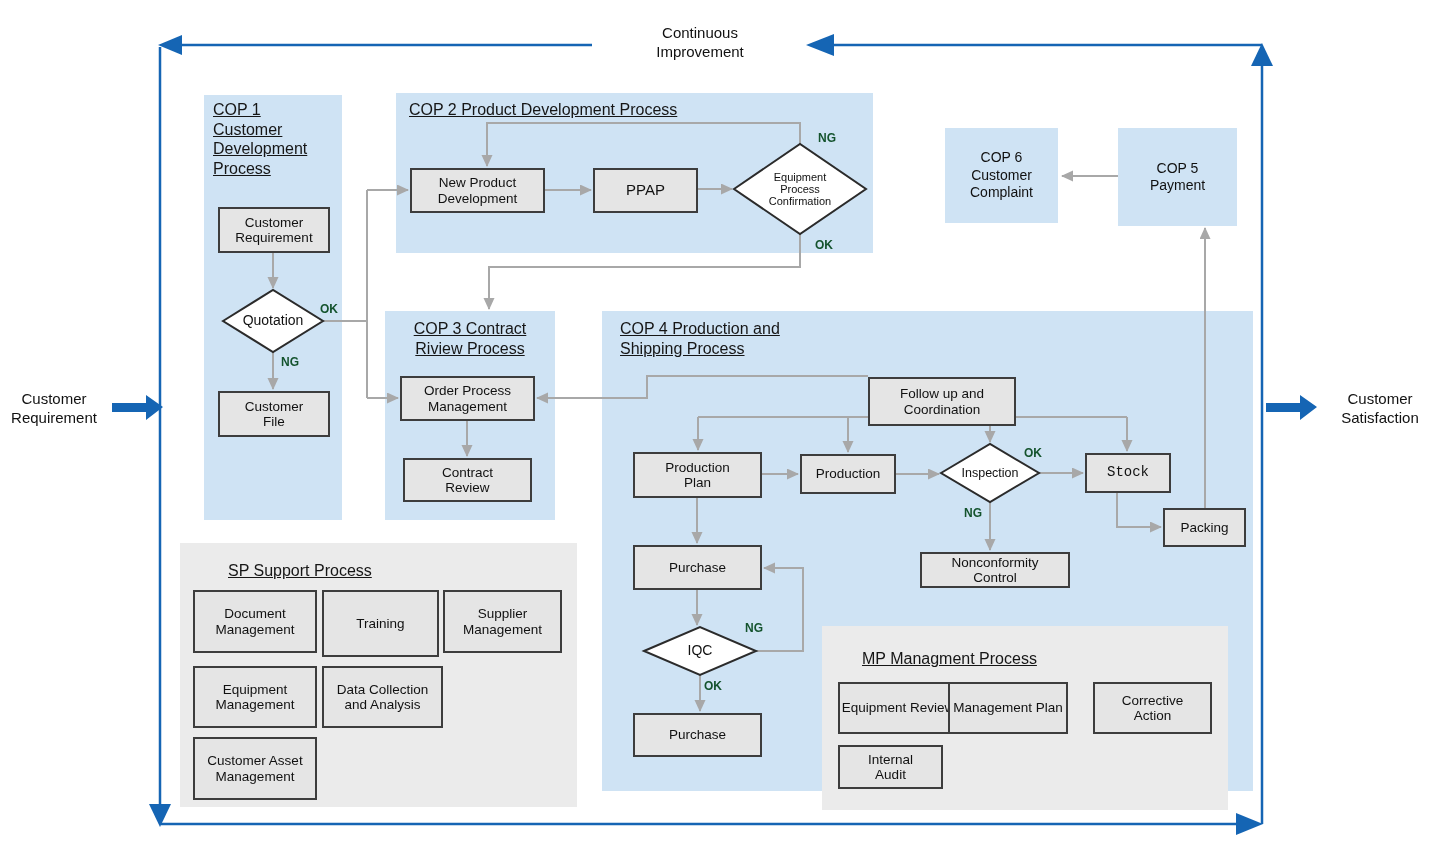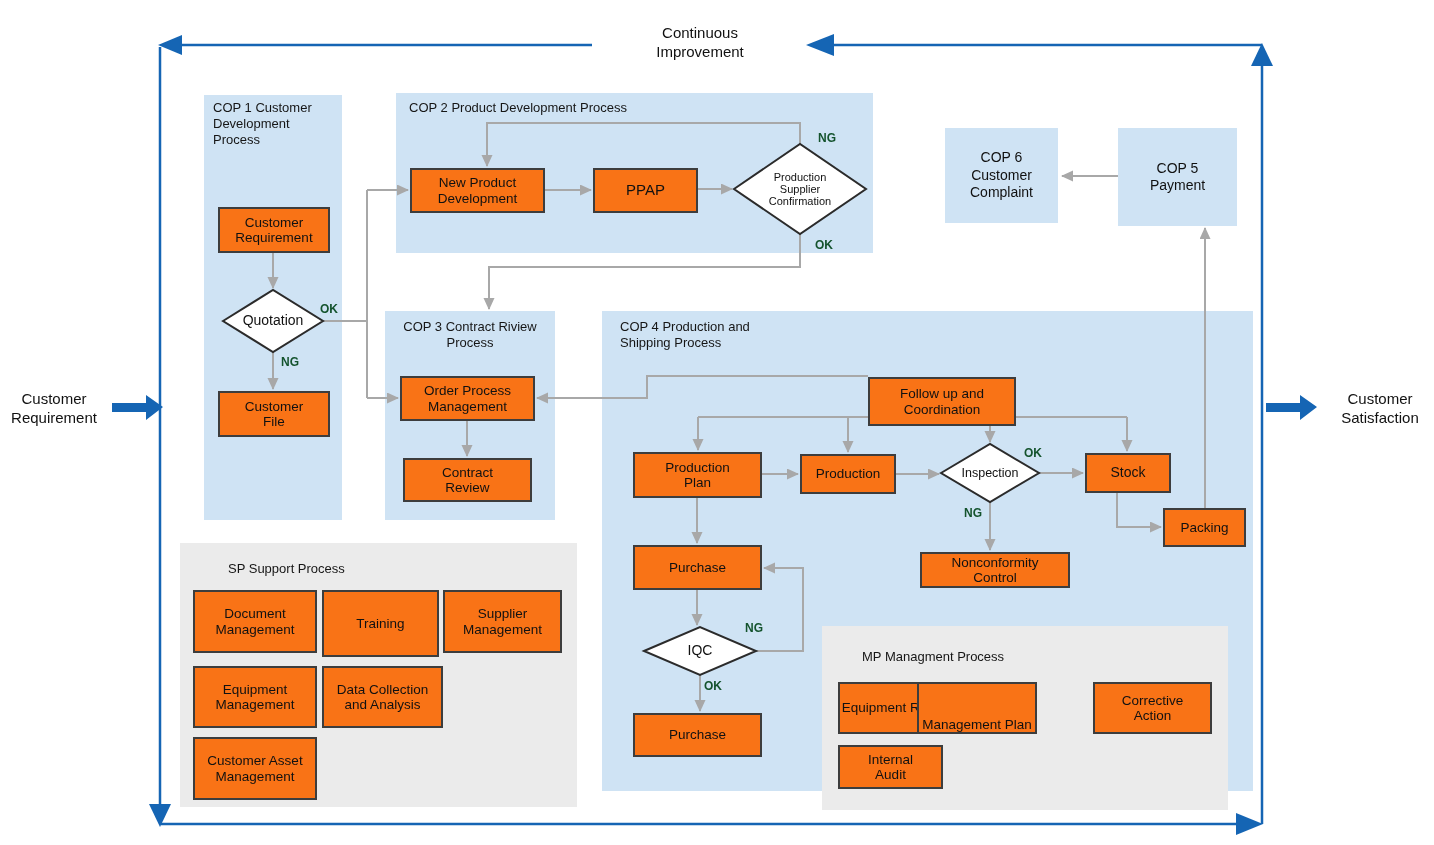--- a/index.html
+++ b/index.html
@@ -1,24 +1,24 @@
 <!DOCTYPE html>
 <html><head>
 <meta charset="utf-8">
 <style>
   html,body{margin:0;padding:0;background:#fff;}
   #stage{position:relative;width:1434px;height:845px;background:#fff;overflow:hidden;
          font-family:"Liberation Sans",sans-serif;color:#111;}
   .panel{position:absolute;background:#cfe3f4;z-index:0;}
   .gpanel{position:absolute;background:#ebebeb;z-index:0;}
   svg#wires{position:absolute;left:0;top:0;z-index:1;}
-  .box{position:absolute;background:#f97316;border:2px solid #3d3d3d;box-sizing:border-box;
+  .box{position:absolute;background:#e5e5e5;border:2px solid #3d3d3d;box-sizing:border-box;
        display:flex;align-items:center;justify-content:center;text-align:center;
        font-size:13.5px;line-height:1.13;z-index:2;}
-  .ptitle{position:absolute;font-size:13px;line-height:1.22;color:#161616;z-index:2;}
+  .ptitle{position:absolute;font-size:16px;line-height:1.22;color:#161616;z-index:2;text-decoration:underline;}
   .center{text-align:center;}
   .elabel{position:absolute;font-size:12px;font-weight:700;color:#14532d;z-index:2;}
   .dlabel{position:absolute;display:flex;align-items:center;justify-content:center;
           text-align:center;line-height:1.12;z-index:2;}
   .outlbl{position:absolute;font-size:15px;line-height:1.28;text-align:center;z-index:2;}
   .copside{position:absolute;display:flex;align-items:center;justify-content:center;
            text-align:center;font-size:14px;line-height:1.25;background:#cfe3f4;z-index:0;}
 </style>
 </head>
 <body>
@@ -147,21 +147,21 @@
     <span>NG</span>
   </div>
 
   <div class="box" style="left:410px;top:168px;width:135px;height:45px;">
     <span>New Product Development</span>
   </div>
   <div class="box" style="left:593px;top:168px;width:105px;height:45px;font-size:15px;">
     <span>PPAP</span>
   </div>
   <div class="dlabel" style="left:757px;top:160px;width:86px;height:58px;font-size:11px;">
-    <span>Production Supplier Confirmation</span>
+    <span>Equipment Process Confirmation</span>
   </div>
   <div class="elabel" style="left:818px;top:131px;">
     <span>NG</span>
   </div>
   <div class="elabel" style="left:815px;top:238px;">
     <span>OK</span>
   </div>
 
   <div class="box" style="left:400px;top:376px;width:135px;height:45px;">
     <span>Order Process Management</span>
@@ -181,21 +181,21 @@
   </div>
   <div class="dlabel" style="left:940px;top:463px;width:100px;height:20px;font-size:12.5px;">
     <span>Inspection</span>
   </div>
   <div class="elabel" style="left:1024px;top:446px;">
     <span>OK</span>
   </div>
   <div class="elabel" style="left:964px;top:506px;">
     <span>NG</span>
   </div>
-  <div class="box" style="left:1085px;top:453px;width:86px;height:40px;font-size:14px;">
+  <div class="box" style="left:1085px;top:453px;width:86px;height:40px;font-size:14px;font-family:Liberation Mono, monospace;">
     <span>Stock</span>
   </div>
   <div class="box" style="left:1163px;top:508px;width:83px;height:39px;">
     <span>Packing</span>
   </div>
   <div class="box" style="left:920px;top:552px;width:150px;height:32px;padding:16px 18px;">
     <span>Nonconformity Control</span>
   </div>
   <div class="box" style="left:633px;top:545px;width:129px;height:45px;">
     <span>Purchase</span>
@@ -228,21 +228,21 @@
   <div class="box" style="left:322px;top:666px;width:121px;height:62px;padding:0 8px;">
     <span>Data Collection and Analysis</span>
   </div>
   <div class="box" style="left:193px;top:737px;width:124px;height:63px;">
     <span>Customer Asset Management</span>
   </div>
 
   <div class="box" style="left:838px;top:682px;width:120px;height:52px;">
     <span>Equipment Review</span>
   </div>
-  <div class="box" style="left:917px;top:682px;width:120px;height:52px;align-items:flex-end;">
+  <div class="box" style="left:948px;top:682px;width:120px;height:52px;">
     <span>Management Plan</span>
   </div>
   <div class="box" style="left:1093px;top:682px;width:119px;height:52px;padding:0 20px;">
     <span>Corrective Action</span>
   </div>
   <div class="box" style="left:838px;top:745px;width:105px;height:44px;padding:0 22px;">
     <span>Internal Audit</span>
   </div>
 
 </div>

